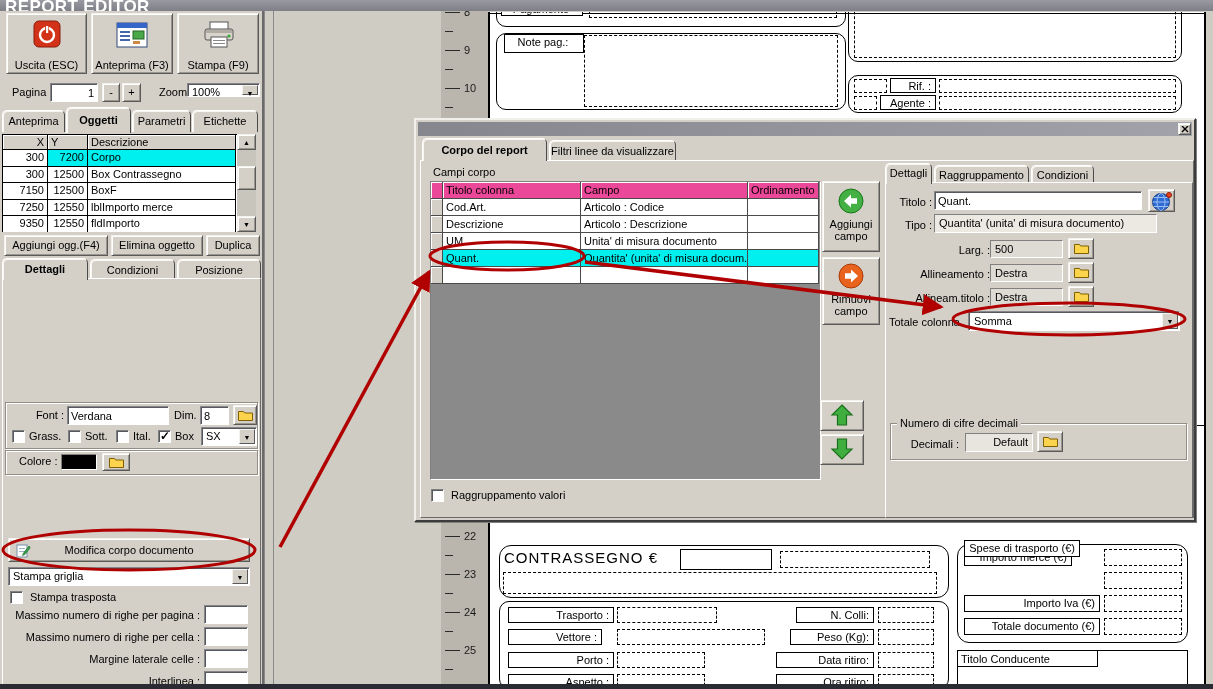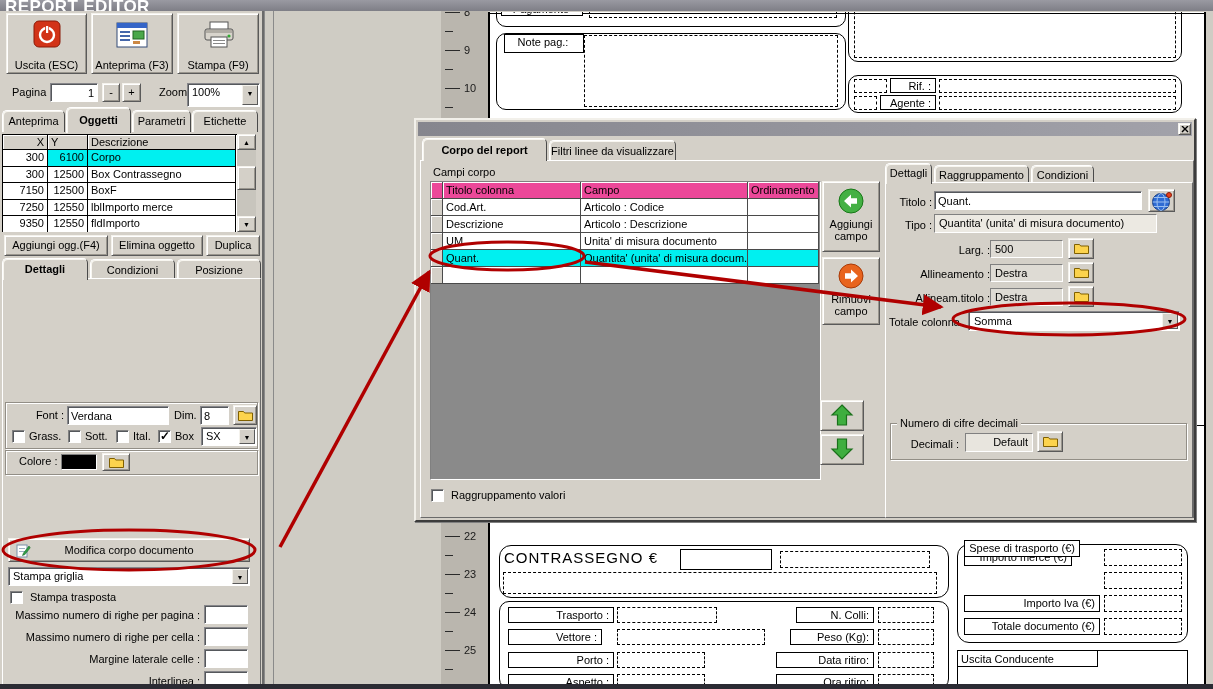--- a/index.html
+++ b/index.html
@@ -116,21 +116,21 @@
           </svg>
       </span>
       <div class="abs" style="left:0;top:45px;width:80px;text-align:center;">Stampa (F9)</div>
     </div>
 
     <div class="abs lbl" style="left:12px;top:75px;">Pagina</div>
     <input class="abs uinput sunken-white rtxt" readonly="" style="left: 50px; top: 72px; width: 48px; height: 19px; text-align: right;" value="1">
     <div class="abs btn" style="left:102px;top:72px;width:18px;height:19px;line-height:17px;">-</div>
     <div class="abs btn" style="left:122px;top:72px;width:19px;height:19px;line-height:17px;">+</div>
     <div class="abs lbl" style="left:159px;top:75px;">Zoom</div>
-    <div class="abs combo" style="left:187px;top:72px;width:73px;height:24px;">
+    <div class="abs combo" style="left:187px;top:72px;width:73px;height:14px;">
       <span class="abs" style="left:4px;top:2px;">100%</span>
       <span class="combo-arrow">▼</span>
     </div>
 
     <div class="tab" style="left:2px;top:99px;width:63px;height:22px;padding-top:4px;">
       <span>Anteprima</span></div>
     <div class="tab active" style="left:66px;top:96px;width:65px;height:26px;padding-top:6px;">
       <span>Oggetti</span></div>
     <div class="tab" style="left:132px;top:99px;width:59px;height:22px;padding-top:4px;">
       <span>Parametri</span></div>
@@ -138,21 +138,21 @@
       <span>Etichette</span></div>
 
     <div class="abs objects-grid" style="left:2px;top:123px;width:235px;height:98px;border-left:1px solid #000;border-top:1px solid #000;overflow:hidden;background:#fff;">
       <div class="gr-head">
         <div class="cell cell-x">X</div>
         <div class="cell cell-y" style="text-align:left;">Y</div>
         <div class="cell cell-d">Descrizione</div>
       </div>
       <div class="gr-row sel-row selected">
         <div class="cell cell-x">300</div>
-        <div class="cell cell-y">6100</div>
+        <div class="cell cell-y">7200</div>
         <div class="cell cell-d">Corpo</div>
       </div>
       <div class="gr-row sel-row">
         <div class="cell cell-x">300</div>
         <div class="cell cell-y">12500</div>
         <div class="cell cell-d">Box Contrassegno</div>
       </div>
       <div class="gr-row sel-row">
         <div class="cell cell-x">7150</div>
         <div class="cell cell-y">12500</div>
@@ -337,21 +337,21 @@
       <div class="dfield" style="left:614px;top:537px;width:78px;height:17px;"></div>
       <div class="flabel" style="left:474px;top:528px;width:116px;height:17px;"><span>Spese di trasporto (€)</span></div>
       <div class="dfield" style="left:614px;top:560px;width:78px;height:17px;"></div>
       <div class="flabel" style="left:474px;top:583px;width:136px;height:17px;"><span>Importo Iva (€)</span></div>
       <div class="dfield" style="left:614px;top:583px;width:78px;height:17px;"></div>
       <div class="flabel" style="left:474px;top:606px;width:136px;height:17px;"><span>Totale documento (€)</span></div>
       <div class="dfield" style="left:614px;top:606px;width:78px;height:17px;"></div>
 
       <div class="abs" style="left:467px;top:638px;width:231px;height:40px;border:1px solid #000;background:#fff;">
         <div style="width:140px;height:16px;border-right:1px solid #000;border-bottom:1px solid #000;padding:2px 0 0 3px;">
-          <span>Uscita Conducente</span></div>
+          <span>Titolo Conducente</span></div>
       </div>
       <div class="abs" style="left:707px;top:413px;width:9px;height:1px;background:#000;"></div>
     </div>
   </div>
 
   <div class="abs" style="left:414px;top:118px;width:782px;height:404px;background:#d4d0c8;z-index:10;
               border:2px solid; border-color:#f2f0ea #3c3c3c #3c3c3c #f2f0ea; box-shadow:1px 1px 0 #808080;">
 
     <div class="abs" style="left:2px;top:2px;width:774px;height:14px;background:linear-gradient(90deg,#86868e,#a2a2aa);overflow:hidden;">
       <div style="color:#fff;font-weight:bold;font-size:11px;line-height:14px;padding-left:4px;letter-spacing:0.3px;margin-top:30px;">IMPOSTAZIONE VISUALIZZAZIONI / STAMPE</div>

